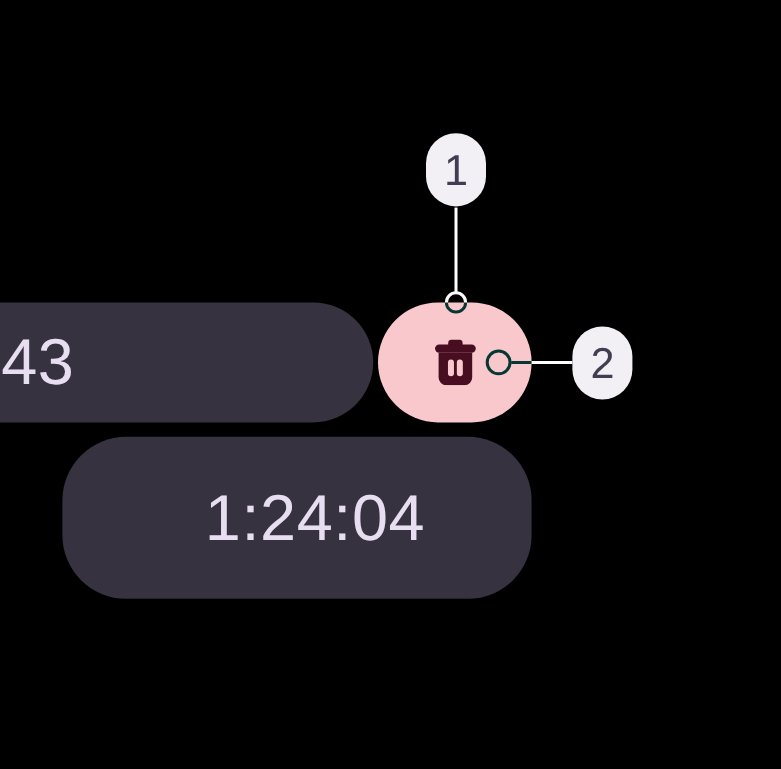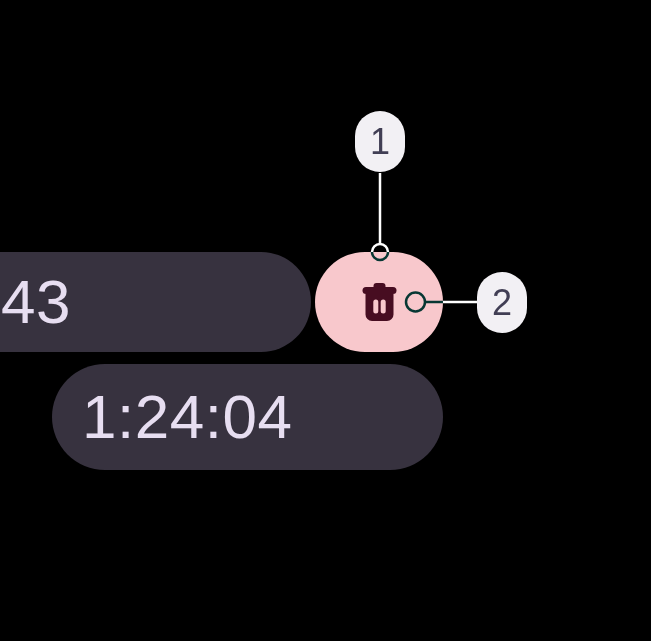--- a/index.html
+++ b/index.html
@@ -17,40 +17,41 @@
   }
   .pill {
     position: absolute;
     background: #37323F;
     display: flex;
     align-items: center;
     box-sizing: border-box;
   }
   .pill-text {
     color: #E7DEF1;
-    font-size: 62px;
+    font-size: 54px;
     letter-spacing: 0.5px;
     line-height: 1;
     white-space: nowrap;
   }
   .lap-pill {
     left: -60px;
     top: 252px;
     width: 371px;
     height: 100px;
     border-radius: 50px;
     padding-left: 61px;
   }
   .timer-pill {
     left: 52px;
     top: 364px;
     width: 391px;
-    height: 106px;
+    height: 135px;
     border-radius: 53px;
     padding-left: 30px;
+    justify-content: center;
   }
   .delete-button {
     position: absolute;
     left: 315px;
     top: 252px;
     width: 128px;
     height: 100px;
     border-radius: 50px;
     background: #F8C8CC;
     border: none;

